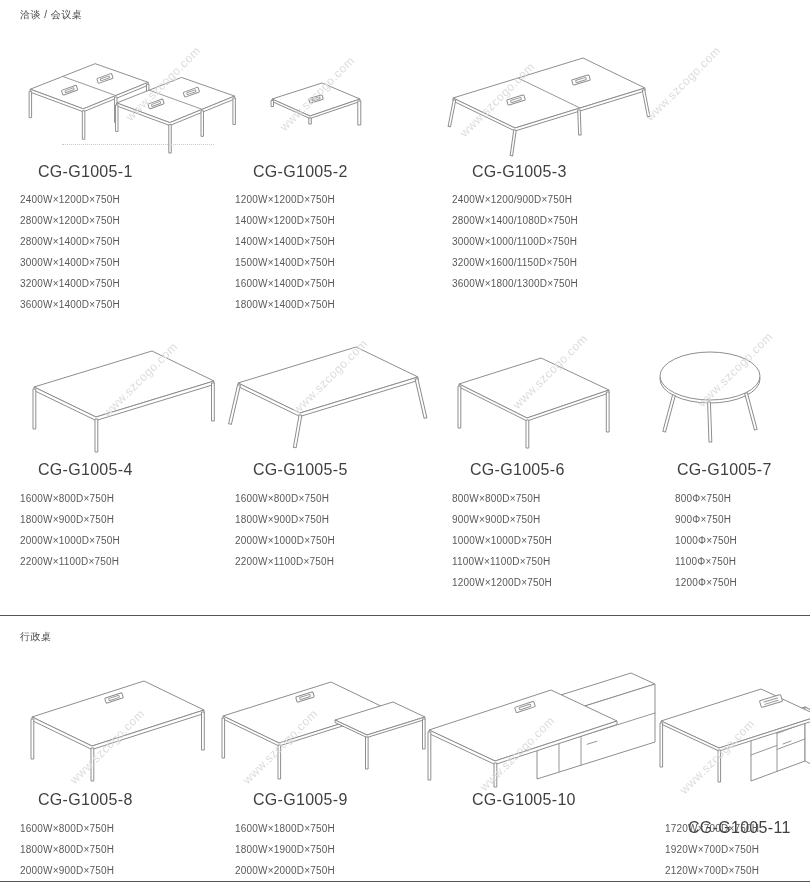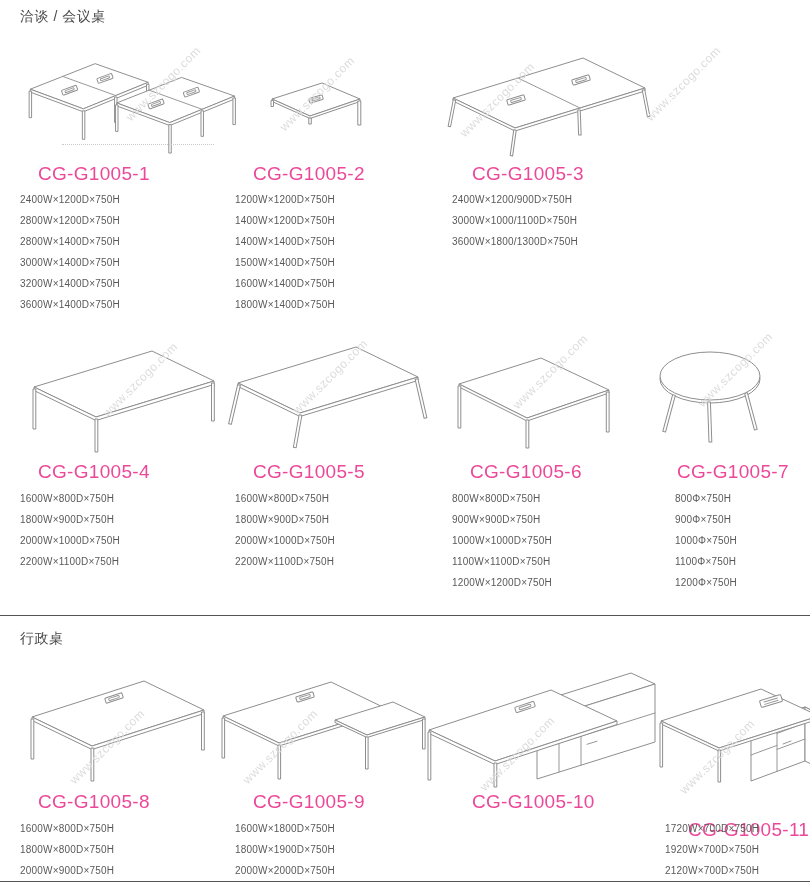--- a/index.html
+++ b/index.html
@@ -1,19 +1,19 @@
 <!DOCTYPE html>
 <html><head>
 <meta charset="utf-8">
 <style>
   html,body{margin:0;padding:0;background:#fff;}
   .page{position:relative;width:810px;height:884px;background:#fff;overflow:hidden;
         font-family:"Liberation Sans",sans-serif;}
-  .sec-title{position:absolute;font-size:14px;color:#4a4a4a;letter-spacing:.5px;}
-  .model{position:absolute;font-size:19px;color:#ec4899;letter-spacing:.3px;white-space:nowrap;}
+  .sec-title{position:absolute;font-size:10px;color:#4a4a4a;letter-spacing:.5px;}
+  .model{position:absolute;font-size:16px;color:#404040;letter-spacing:.3px;white-space:nowrap;}
   .sizes{position:absolute;margin:0;padding:0;list-style:none;font-size:10px;color:#595959;}
   .sizes li{line-height:21px;height:21px;letter-spacing:.2px;white-space:nowrap;}
   .divider{position:absolute;left:0;width:810px;height:0;border-top:1px solid #555;}
   .wm{position:absolute;font-size:12px;color:#dcdcdc;transform:rotate(-45deg);
       transform-origin:left center;white-space:nowrap;pointer-events:none;letter-spacing:.5px;}
   .fineprint{position:absolute;border-top:1px dotted #c9c9c9;height:0;}
   .illus{position:absolute;}
   .f{fill:#fff;stroke:#8e8e8e;stroke-width:1;stroke-linejoin:round;}
   .s{fill:none;stroke:#979797;stroke-width:1;stroke-linecap:round;}
 </style>
@@ -126,21 +126,23 @@
   <ul class="sizes" style="left:235px;top:189px;">
     <li>1200W×1200D×750H</li>
     <li>1400W×1200D×750H</li>
     <li>1400W×1400D×750H</li>
     <li>1500W×1400D×750H</li>
     <li>1600W×1400D×750H</li>
     <li>1800W×1400D×750H</li>
   </ul>
   <ul class="sizes" style="left:452px;top:189px;">
     <li>2400W×1200/900D×750H</li>
+    <li>2800W×1400/1080D×750H</li>
     <li>3000W×1000/1100D×750H</li>
+    <li>3200W×1600/1150D×750H</li>
     <li>3600W×1800/1300D×750H</li>
   </ul>
 
   <svg class="illus" style="left:22px;top:335px;" width="200" height="118" viewBox="0 0 200 118">
     <g>
       <rect class="f" x="128" y="18" width="2.8" height="24"></rect>
       <polygon class="f" points="12,52 130,16 192,46 74,82"></polygon>
       <polygon class="f" points="12,52 12,55.5 74,85.5 192,49.5 192,46 74,82"></polygon>
       <rect class="f" x="11" y="54" width="2.8" height="40"></rect>
       <rect class="f" x="73" y="84" width="2.8" height="33"></rect>

